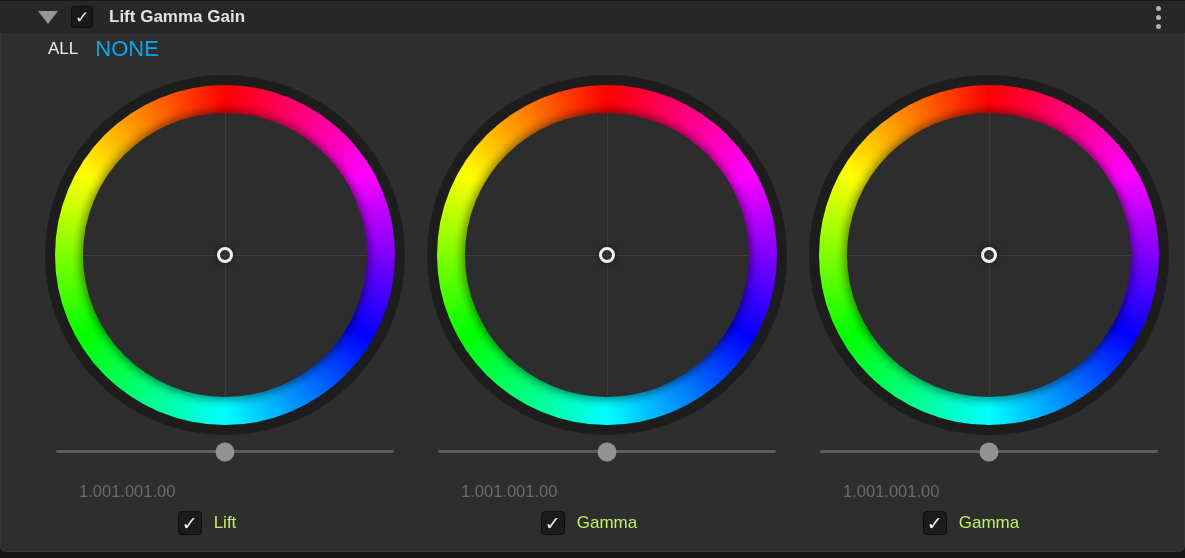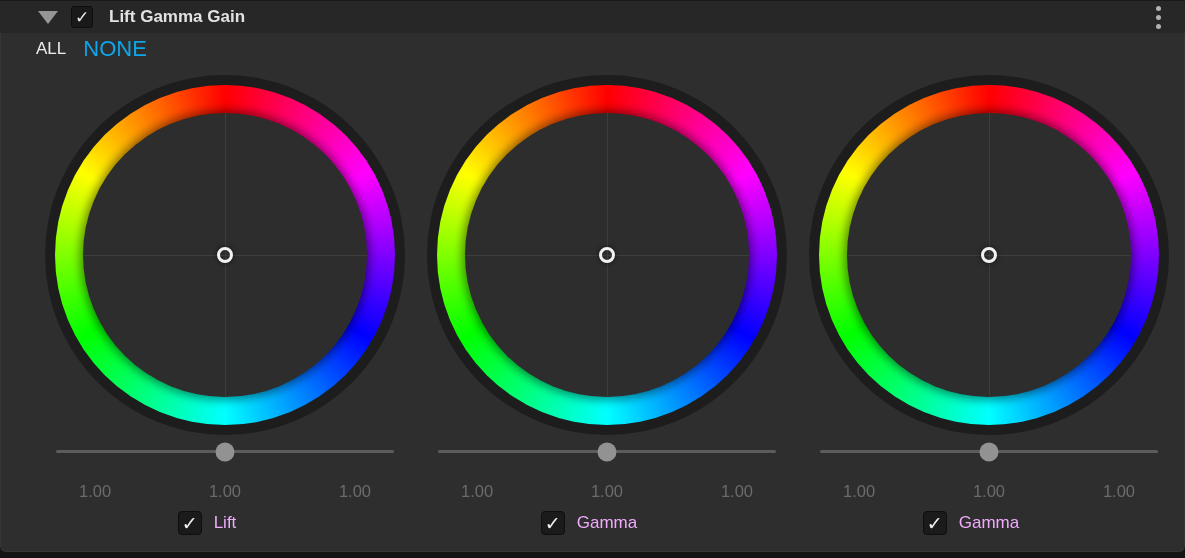--- a/index.html
+++ b/index.html
@@ -20,21 +20,21 @@
               border-radius:3px; display:flex; align-items:center; justify-content:center;
               cursor:pointer; }
   .checkbox .check { color:#e9e9e9; font-size:17px; line-height:1; }
   .header .checkbox { margin-left:13px; }
   .title { margin-left:16px; font-size:17px; font-weight:bold; color:#e2e2e2; }
   .kebab { margin-left:auto; margin-right:22px; display:flex; flex-direction:column;
            gap:4px; cursor:pointer; padding:2px; }
   .kebab i { width:5px; height:5px; border-radius:50%; background:#b2b2b2; }
 
   
-  .subheader { height:32px; display:flex; align-items:center; padding-left:36px; gap:17px; }
+  .subheader { height:32px; display:flex; align-items:center; padding-left:48px; gap:17px; }
   .btn-all  { color:#ececec; font-size:17px; cursor:pointer; }
   .btn-none { color:#0ea5e9; font-size:22px; cursor:pointer; }
 
   
   .wheels-row { display:flex; padding-left:34px; }
   .col { width:382px; }
 
   .wheel { width:360px; height:360px; margin:10px auto 0 auto; border-radius:50%;
            background:#1d1d1d; position:relative; cursor:pointer; }
   .hue { position:absolute; inset:10px; border-radius:50%; }
@@ -46,28 +46,28 @@
                width:16px; height:16px; border:3px solid #f1f1f1; border-radius:50%;
                box-shadow:0 0 5px rgba(0,0,0,.6); cursor:grab; }
 
   .slider-row { margin-top:15px; height:19px; position:relative; }
   .track { width:338px; height:3px; margin:8px auto 0 auto; background:#5c5c5c;
            border-radius:2px; position:relative; cursor:pointer; }
   .handle { position:absolute; left:50%; top:50%; transform:translate(-50%,-50%);
             width:19px; height:19px; border-radius:50%; background:#929292; cursor:grab; }
 
   .values { width:292px; margin:13px auto 0 auto; display:flex;
-            justify-content:space-between; color:#6b6b6b; font-size:16.5px; }
+            justify-content:flex-start; color:#6b6b6b; font-size:16.5px; }
 
   .cb-row { margin-top:9px; display:grid; grid-template-columns:1fr auto 1fr;
             align-items:center; height:26px; }
   .cb-row .checkbox { width:24px; height:24px; justify-self:end; margin-right:12px;
                       background:#1b1b1b; border-radius:4px; }
   .cb-row .checkbox .check { font-size:19px; color:#f2f2f2; }
-  .cb-label { color:#f0abfc; font-size:17px; }
+  .cb-label { color:#bef264; font-size:17px; }
 </style>
 </head>
 <body>
 
 <div class="panel">
 
   <div class="header">
     <div class="foldout"></div>
     <div class="checkbox">
       <span class="check">✓</span>

